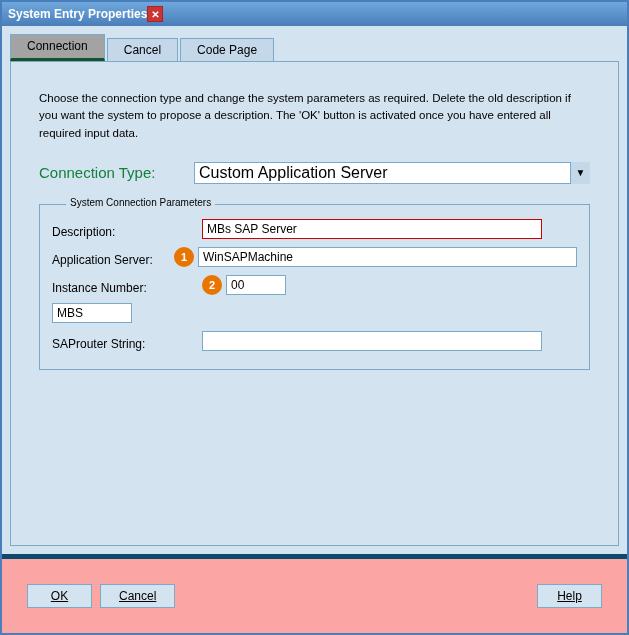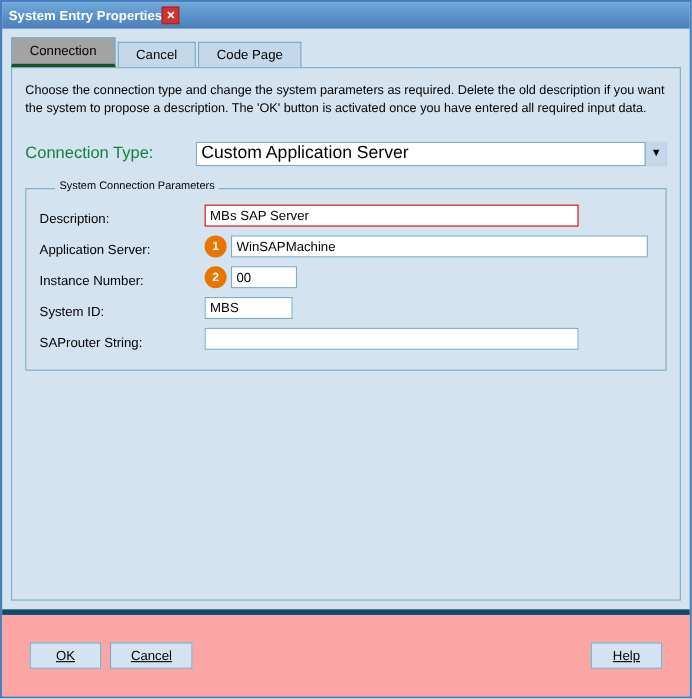--- a/index.html
+++ b/index.html
@@ -69,21 +69,21 @@
     .tab.active {
       background: #a3a3a3;
       border-bottom: 3px solid #14532d;
       font-weight: normal;
       z-index: 2;
       padding-bottom: 5px;
     }
     .tab-content {
       background: #d4e3f0;
       border: 1px solid #7aaac8;
-      padding: 12px;
+      padding: 28px;
       flex: 1;
       display: flex;
       flex-direction: column;
     }
     .description-text {
       font-size: 11.5px;
       color: #000;
       line-height: 1.5;
       margin-bottom: 20px;
     }
@@ -283,21 +283,20 @@
 
         <div class="group-form-row">
           <div class="group-form-label">Instance Number:</div>
           <div class="group-form-input-wrapper">
             <div class="badge">2</div>
             <input type="text" class="form-input-normal input-instance" value="00" style="">
           </div>
         </div>
 
         <div class="group-form-row">
-          <div class="group-form-label">System ID:</div>
           <div class="group-form-input-wrapper">
             <input type="text" class="form-input-normal input-sysid" value="MBS" style="">
           </div>
         </div>
 
         <div class="group-form-row">
           <div class="group-form-label">SAProuter String:</div>
           <div class="group-form-input-wrapper">
             <input type="text" class="form-input-normal input-saprouter" value="" style="">
           </div>

